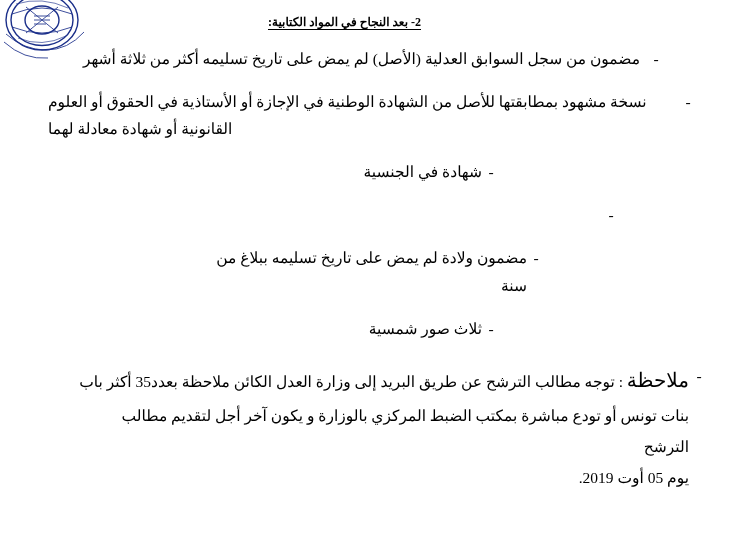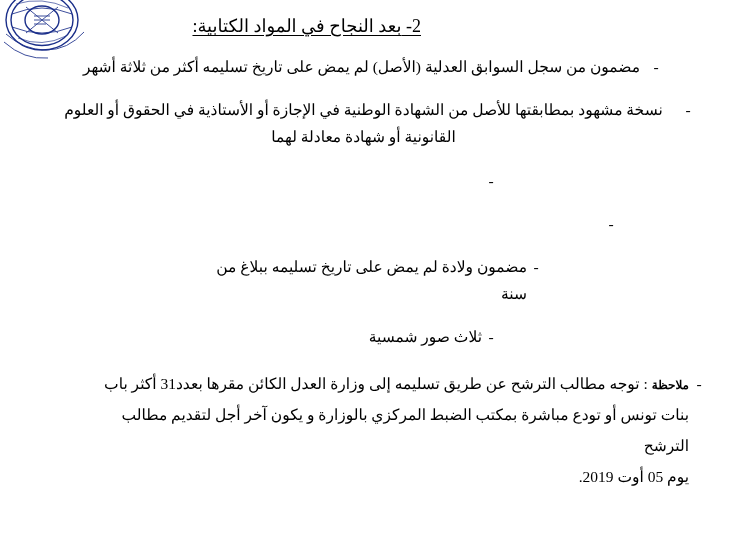--- a/index.html
+++ b/index.html
@@ -30,22 +30,22 @@
   
   .doc {
     direction: rtl;
     text-align: right;
     padding: 14px 26px 0 26px;
     box-sizing: border-box;
     width: 741px;
   }
 
   .section-title {
-    font-size: 18px;
-    font-weight: normal;
+    font-size: 12px;
+    font-weight: bold;
     text-decoration: underline;
     text-underline-offset: 3px;
     margin: 0 0 14px 0;
     padding-right: 294px;
     line-height: 1.4;
   }
 
   ul.items {
     list-style: none;
     margin: 0;
@@ -71,21 +71,21 @@
 
   li.item .text {
     flex: 1 1 auto;
   }
 
   
   .pos-1 { padding-right: 50px; padding-left: 50px; }
   .pos-1 .text { text-align: center; }
 
   .pos-2 { padding-right: 18px; padding-left: 22px; }
-  .pos-2 .text { text-align: center; }
+  .pos-2 .text { text-align: left; }
 
   .pos-3 { padding-right: 215px; padding-left: 215px; }
   .pos-3 .text { text-align: right; }
 
   .pos-4 { padding-right: 95px; padding-left: 95px; }
   .pos-4 .text { text-align: right; }
 
   .pos-5 { padding-right: 170px; padding-left: 170px; }
   .pos-5 .text { text-align: right; }
 
@@ -103,21 +103,21 @@
     font-size: 15.5px;
   }
   .note .dash {
     flex: 0 0 auto;
     width: 20px;
     text-align: center;
   }
   .note .text { flex: 1 1 auto; text-align: right; }
 
   .bold { font-weight: bold; }
-  .note-label { font-weight: bold; font-size: 12px; }
+  .note-label { font-weight: normal; font-size: 20px; }
 </style>
 </head>
 <body>
 
 <div class="stamp">
   <svg width="86" height="70" viewBox="0 0 86 70" xmlns="http://www.w3.org/2000/svg">
     <g fill="none" stroke="#1b2f8a" stroke-width="1.4">
       <ellipse cx="40" cy="26" rx="36" ry="30"></ellipse>
       <ellipse cx="40" cy="26" rx="31" ry="25.5"></ellipse>
       <ellipse cx="40" cy="26" rx="17" ry="14"></ellipse>
@@ -154,36 +154,37 @@
     <li class="item pos-2">
       <span class="dash">-</span>
       <span class="text">
         <span>نسخة مشهود بمطابقتها للأصل من الشهادة الوطنية في الإجازة أو الأستاذية في الحقوق أو العلوم</span><br>
         <span>القانونية أو شهادة معادلة لهما</span>
       </span>
     </li>
 
     <li class="item pos-3">
       <span class="dash">-</span>
+      <span class="text">شهادة في الجنسية</span>
     </li>
 
     <li class="item pos-4">
       <span class="dash">-</span>
     </li>
 
     <li class="item pos-5">
       <span class="dash">-</span>
       <span class="text">مضمون ولادة لم يمض على تاريخ تسليمه ببلاغ من سنة</span>
     </li>
 
     <li class="item pos-6">
       <span class="dash">-</span>
       <span class="text">ثلاث صور شمسية</span>
     </li>
 
   </ul>
 
   <div class="note">
     <span class="dash">-</span>
-    <span class="text"><span class="note-label">ملاحظة</span><span> : </span><span>توجه مطالب الترشح عن طريق تسليمه إلى وزارة العدل الكائن مقرها بعدد</span><span>31</span><span> أكثر باب</span><br><span>بنات تونس أو تودع مباشرة بمكتب الضبط المركزي بالوزارة و يكون آخر أجل لتقديم مطالب الترشح</span><br><span>يوم </span><span>05 أوت 2019</span><span>.</span></span>
+    <span class="text"><span class="note-label">ملاحظة</span><span> : </span><span>توجه مطالب الترشح عن طريق البريد إلى وزارة العدل الكائن ملاحظة بعدد</span><span>35</span><span> أكثر باب</span><br><span>بنات تونس أو تودع مباشرة بمكتب الضبط المركزي بالوزارة و يكون آخر أجل لتقديم مطالب الترشح</span><br><span>يوم </span><span>05 أوت 2019</span><span>.</span></span>
   </div>
 
 </div>
 
 </body></html>

